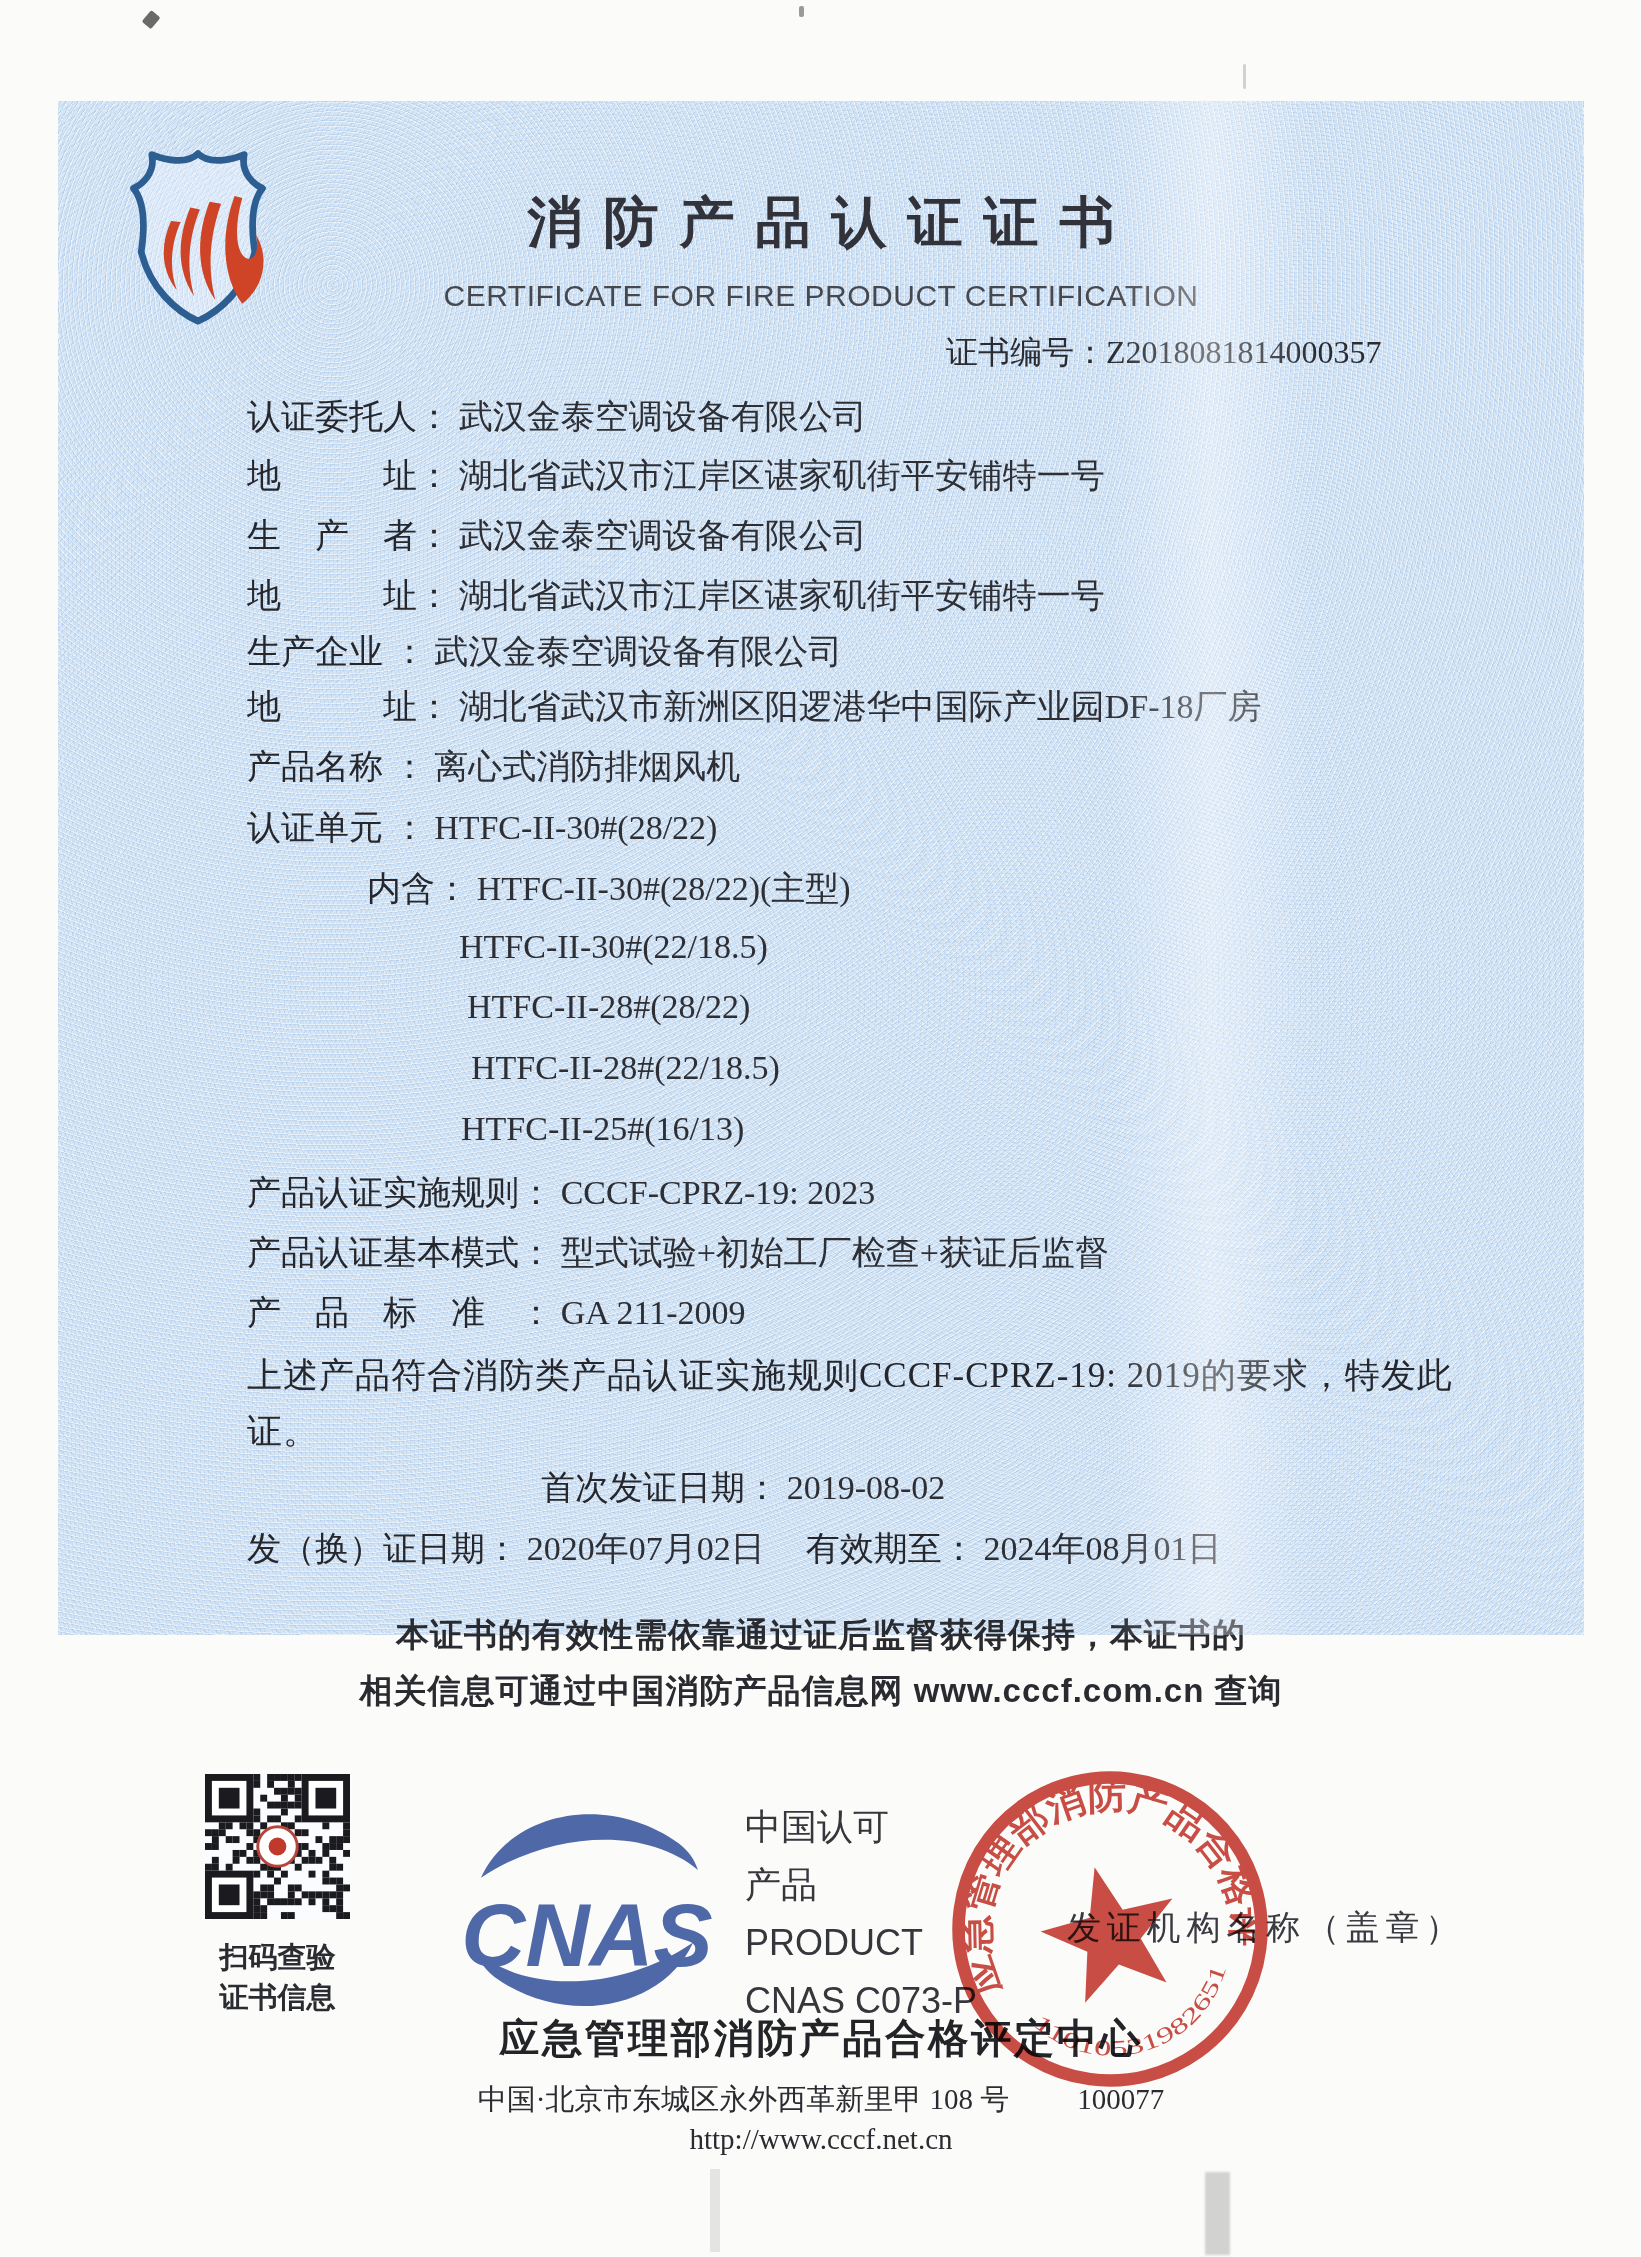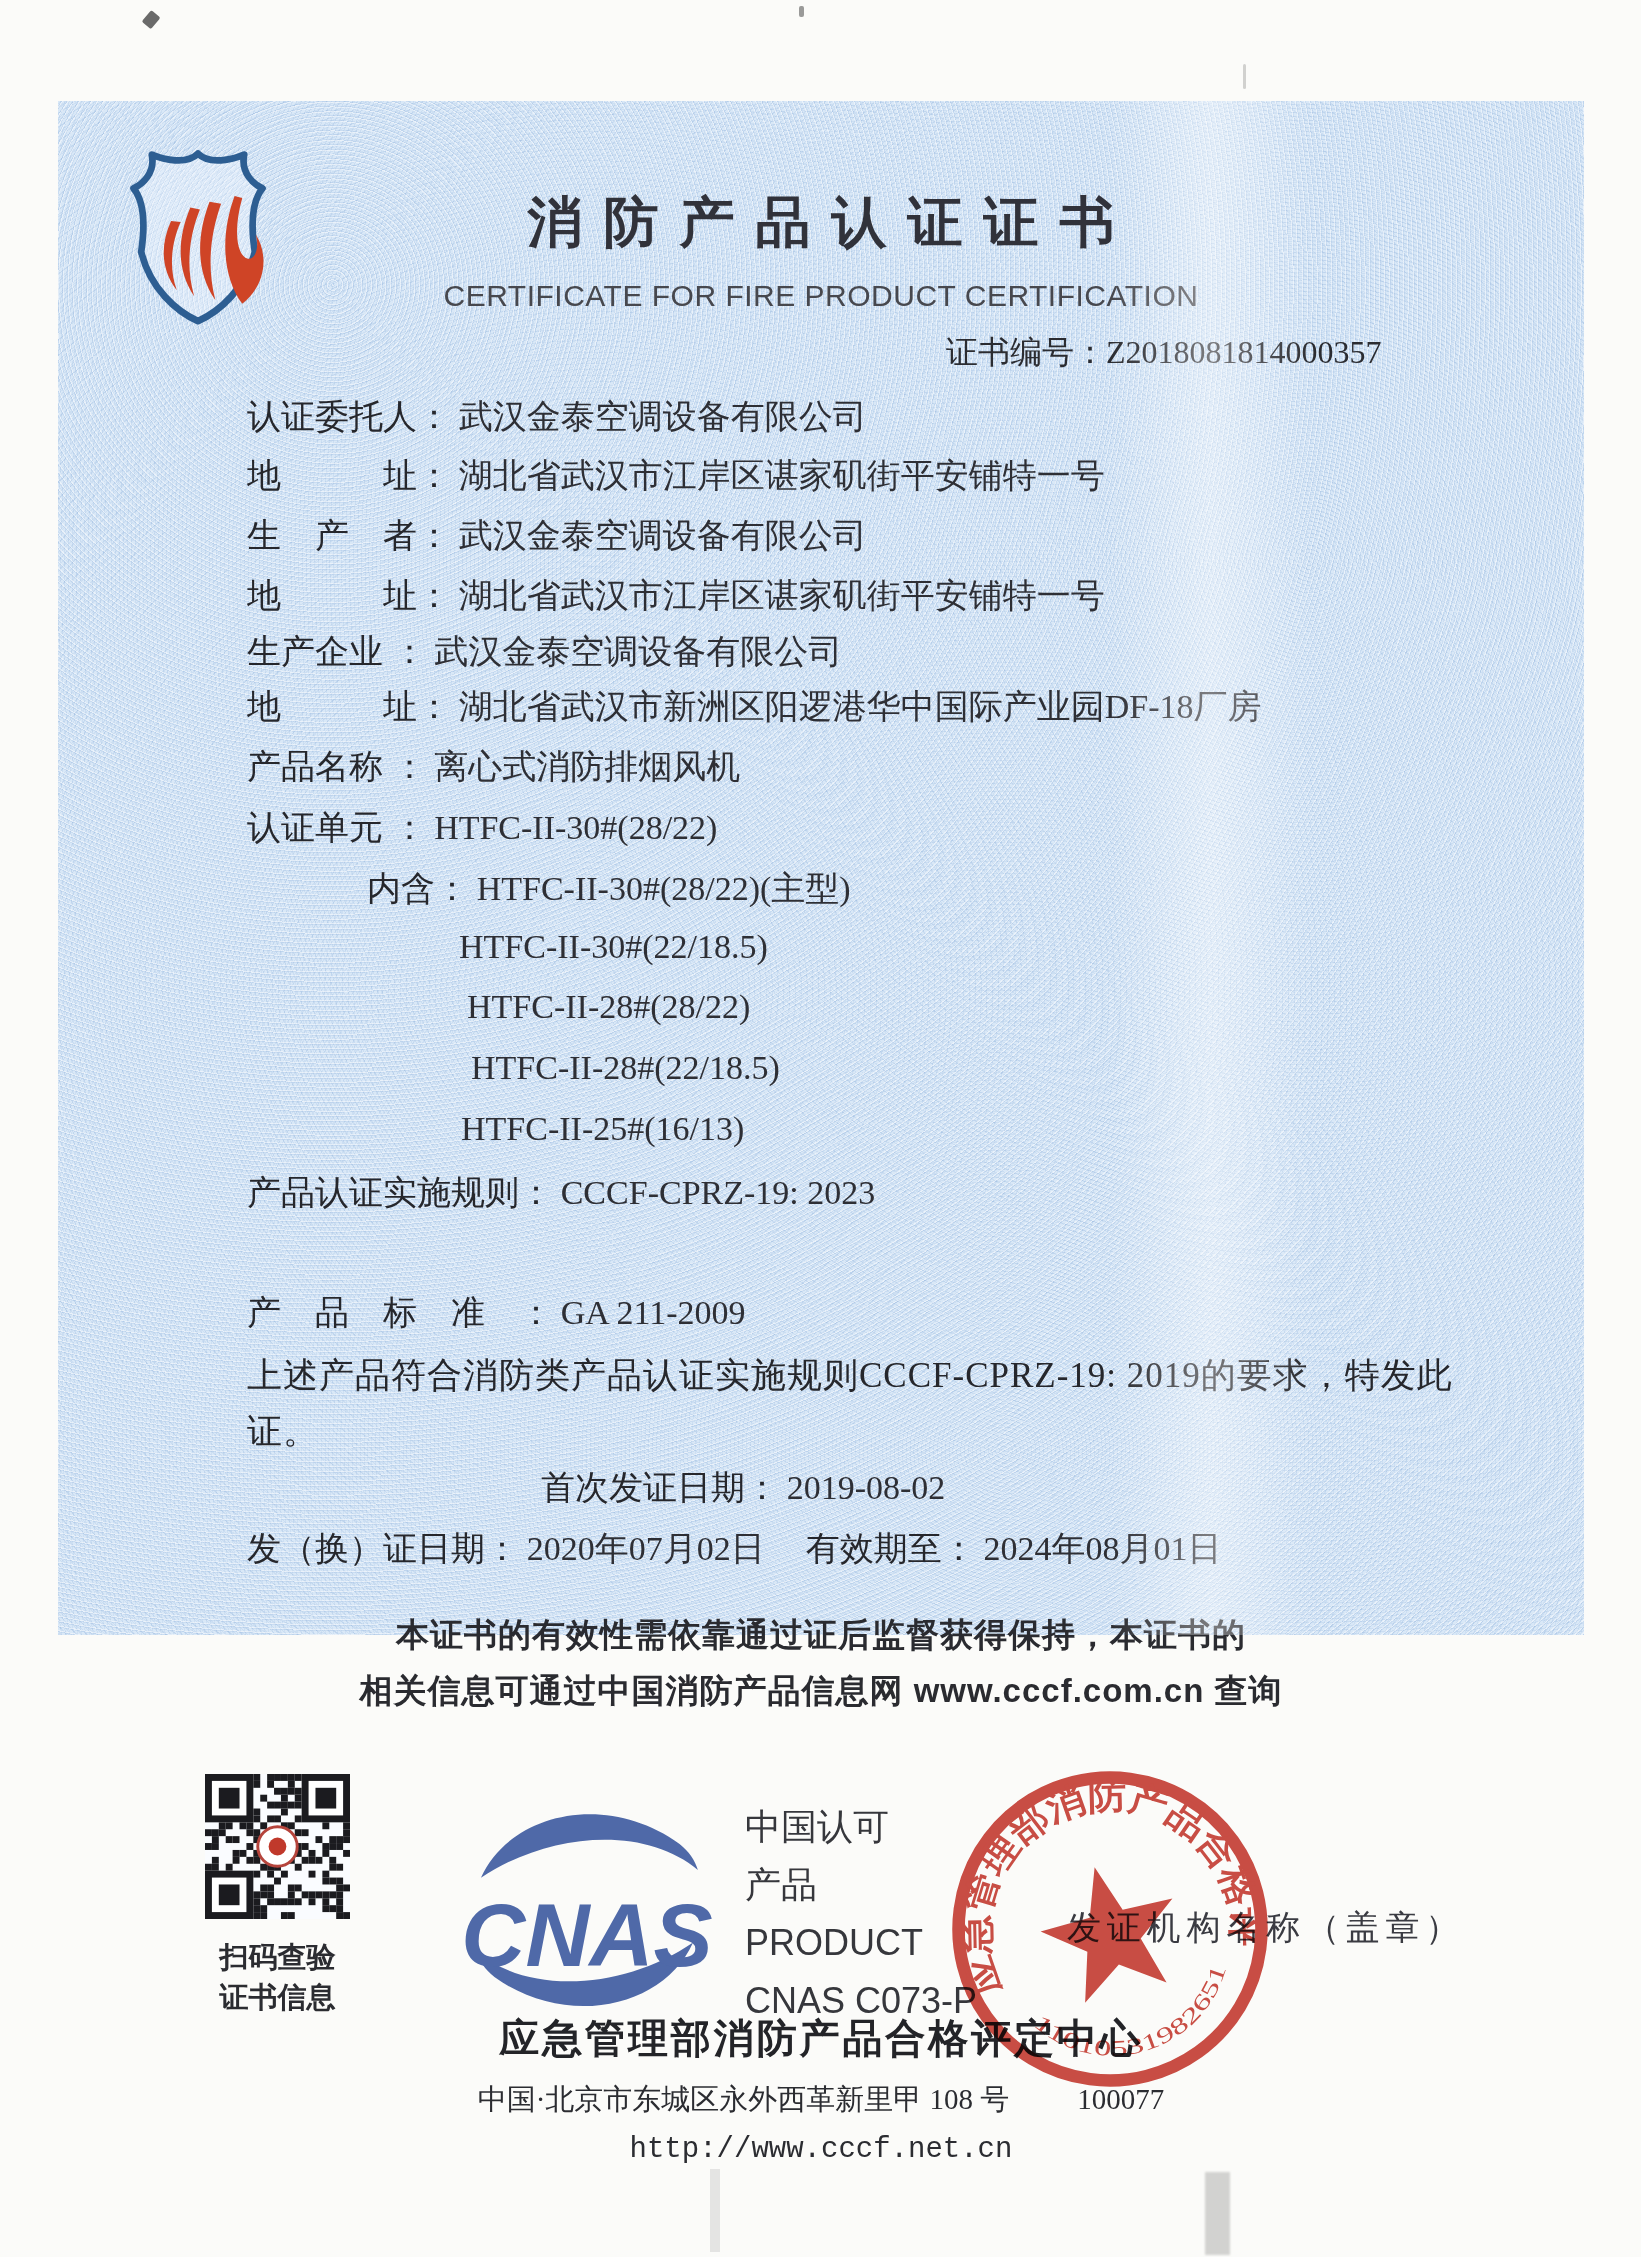--- a/index.html
+++ b/index.html
@@ -62,21 +62,21 @@
     transform:rotate(-14deg);opacity:.9;mix-blend-mode:multiply;z-index:3;}
   .seal-overlay{position:absolute;left:1009px;top:1804px;z-index:2;
     font-family:"Liberation Serif","DejaVu Serif",serif;
     font-size:34px;letter-spacing:5.8px;color:#3a3b42;white-space:nowrap;}
   .footer-org{position:absolute;left:0;top:1910px;width:100%;text-align:center;
     font-size:40px;font-weight:bold;letter-spacing:2.9px;color:#232428;white-space:nowrap;}
   .footer-addr{position:absolute;left:0;top:1979px;width:100%;text-align:center;
     font-family:"Liberation Serif","DejaVu Serif",serif;font-size:29px;color:#2b2c31;white-space:nowrap;}
   .footer-addr .gap{display:inline-block;width:68px;}
   .footer-url{position:absolute;left:0;top:2022px;width:100%;text-align:center;
-    font-family:Liberation Mono, monospace;font-size:29px;color:#2b2c31;margin-top:10px;}
+    font-family:Liberation Serif, serif;font-size:29px;color:#2b2c31;}
   .shield-wrap{position:absolute;left:63px;top:43px;width:154px;height:183px;}
 </style>
 </head>
 <body>
 
 <div class="speck" style="left:145px;top:11.6px;width:11.6px;height:15.4px;transform:rotate(40deg);opacity:.75"></div>
 <div class="speck" style="left:799px;top:5.8px;width:4.8px;height:11.6px;opacity:.5"></div>
 <div class="speck" style="left:1243px;top:64px;width:2.9px;height:25px;opacity:.22"></div>
 <div class="streak" style="left:710px;top:2169px;width:9.7px;height:83px;background:#d6d6d4;opacity:.6"></div>
 <div class="streak" style="left:1205px;top:2172px;width:25px;height:83px;background:#c2c2c0;opacity:.7;filter:blur(1px)"></div>
@@ -108,20 +108,21 @@
   <div class="row" style="top:643px"><span class="lbl">产品名称 ：</span><span class="val">离心式消防排烟风机</span></div>
   <div class="row" style="top:704px"><span class="lbl">认证单元 ：</span><span class="val">HTFC-II-30#(28/22)</span></div>
   <div class="row" style="top:765px;left:309px"><span class="lbl">内含：</span><span class="val">HTFC-II-30#(28/22)(主型)</span></div>
 
   <div class="row" style="top:826px;left:401px"><span class="val" style="margin-left:0">HTFC-II-30#(22/18.5)</span></div>
   <div class="row" style="top:886px;left:401px"><span class="val" style="margin-left:8px">HTFC-II-28#(28/22)</span></div>
   <div class="row" style="top:947px;left:401px"><span class="val" style="margin-left:12px">HTFC-II-28#(22/18.5)</span></div>
   <div class="row" style="top:1008px;left:401px"><span class="val" style="margin-left:2px">HTFC-II-25#(16/13)</span></div>
 
   <div class="row" style="top:1069px"><span class="lbl">产品认证实施规则：</span><span class="val">CCCF-CPRZ-19: 2023</span></div>
+  <div class="row" style="top:1129px"><span class="lbl">产品认证基本模式：</span><span class="val">型式试验+初始工厂检查+获证后监督</span></div>
   <div class="row" style="top:1189px"><span class="lbl">产　品　标　准　：</span><span class="val">GA 211-2009</span></div>
 
   <div class="statement">上述产品符合消防类产品认证实施规则CCCF-CPRZ-19: 2019的要求，特发此证。</div>
 
   <div class="row" style="top:1364px;left:483px">
     <span class="lbl">首次发证日期：</span><span class="val">2019-08-02</span>
   </div>
   <div class="row" style="top:1425px">
     <span class="lbl">发（换）证日期：</span><span class="val">2020年07月02日</span><span class="lbl" style="margin-left:41px">有效期至：</span><span class="val">2024年08月01日</span>
   </div>

